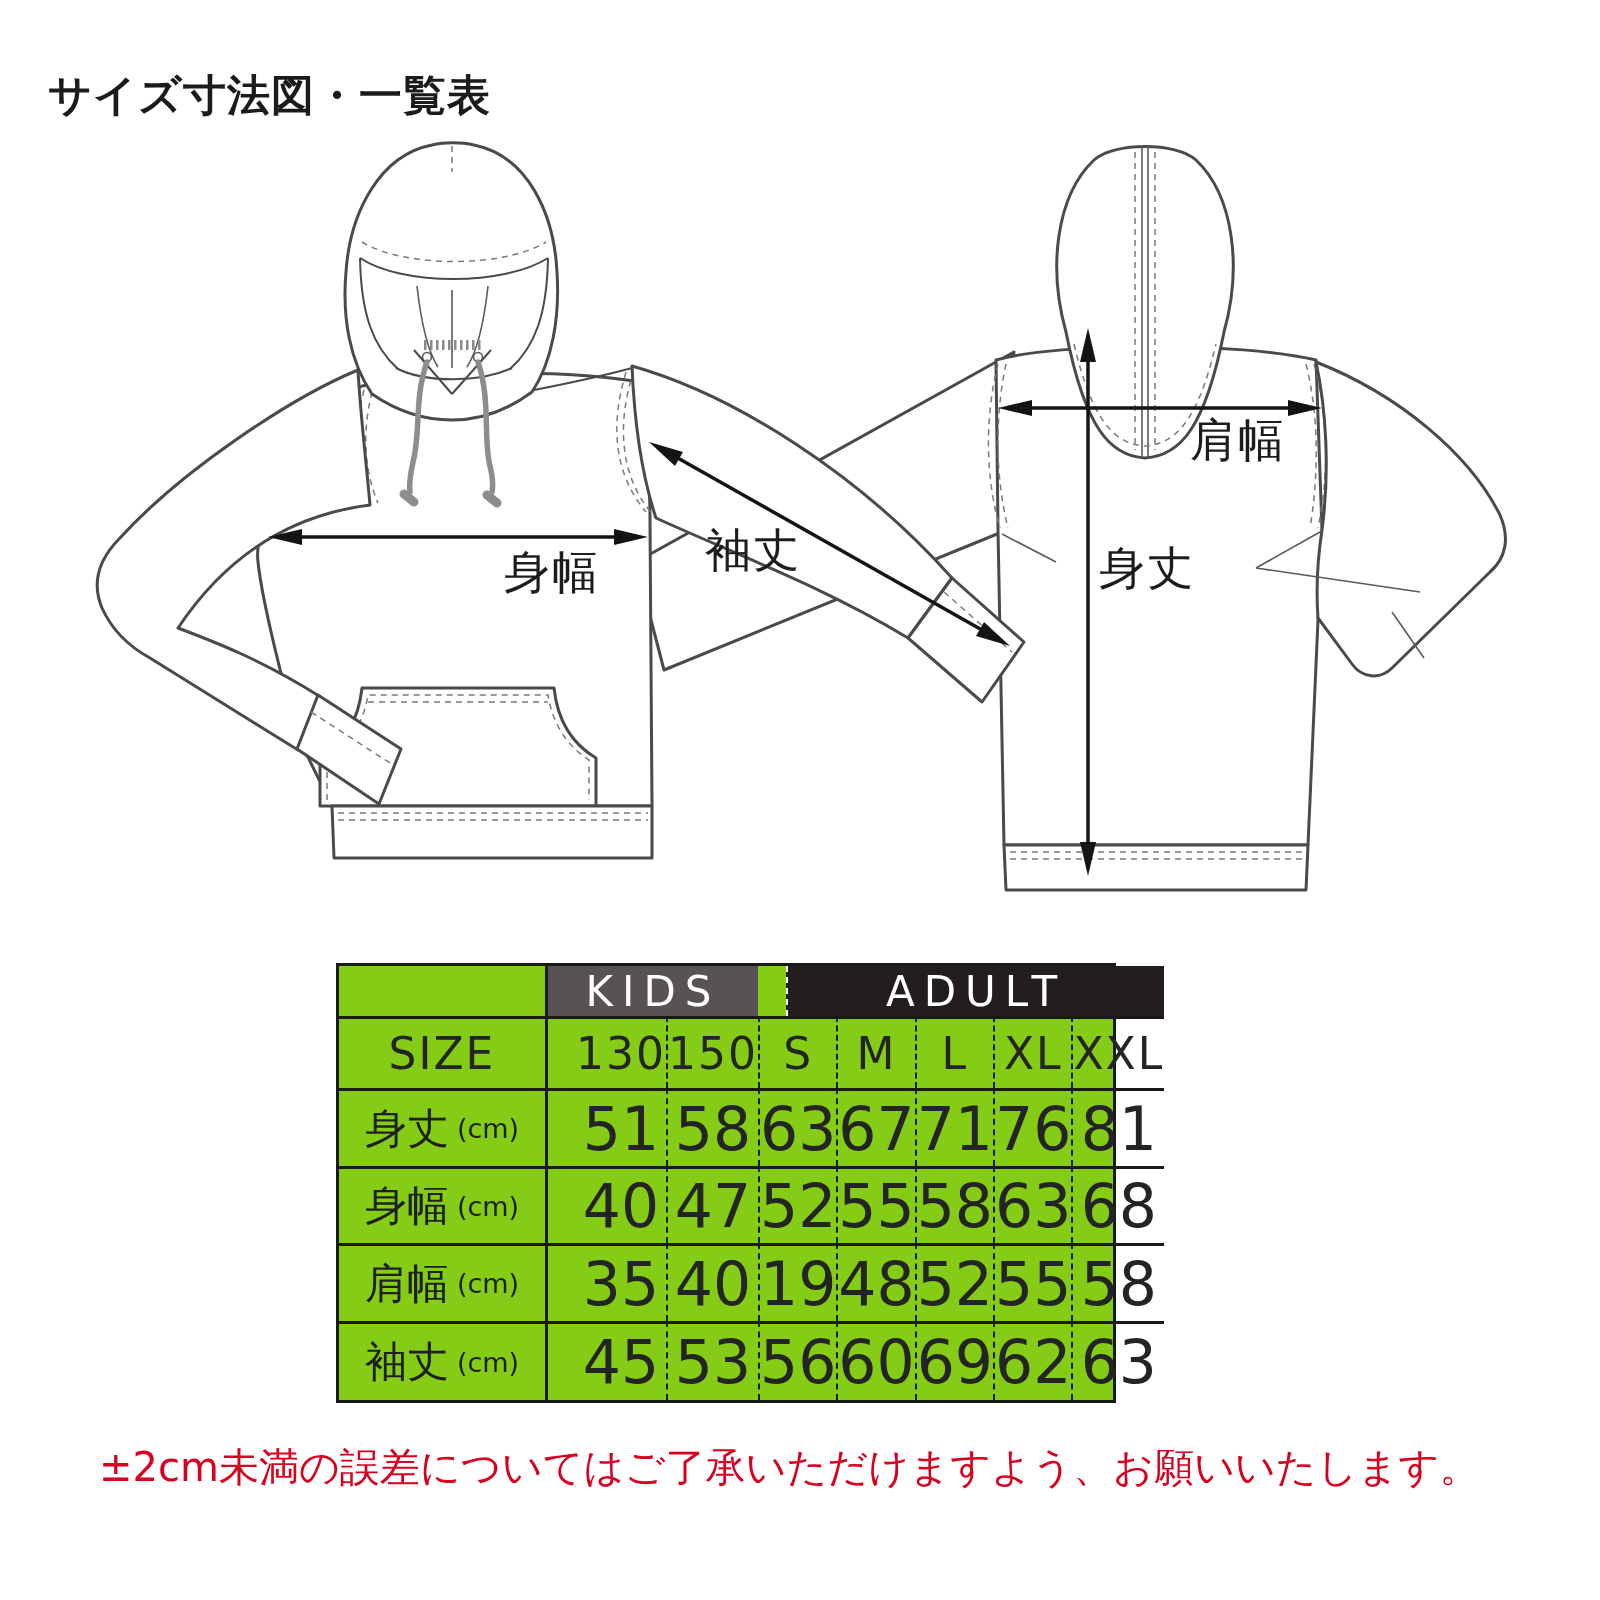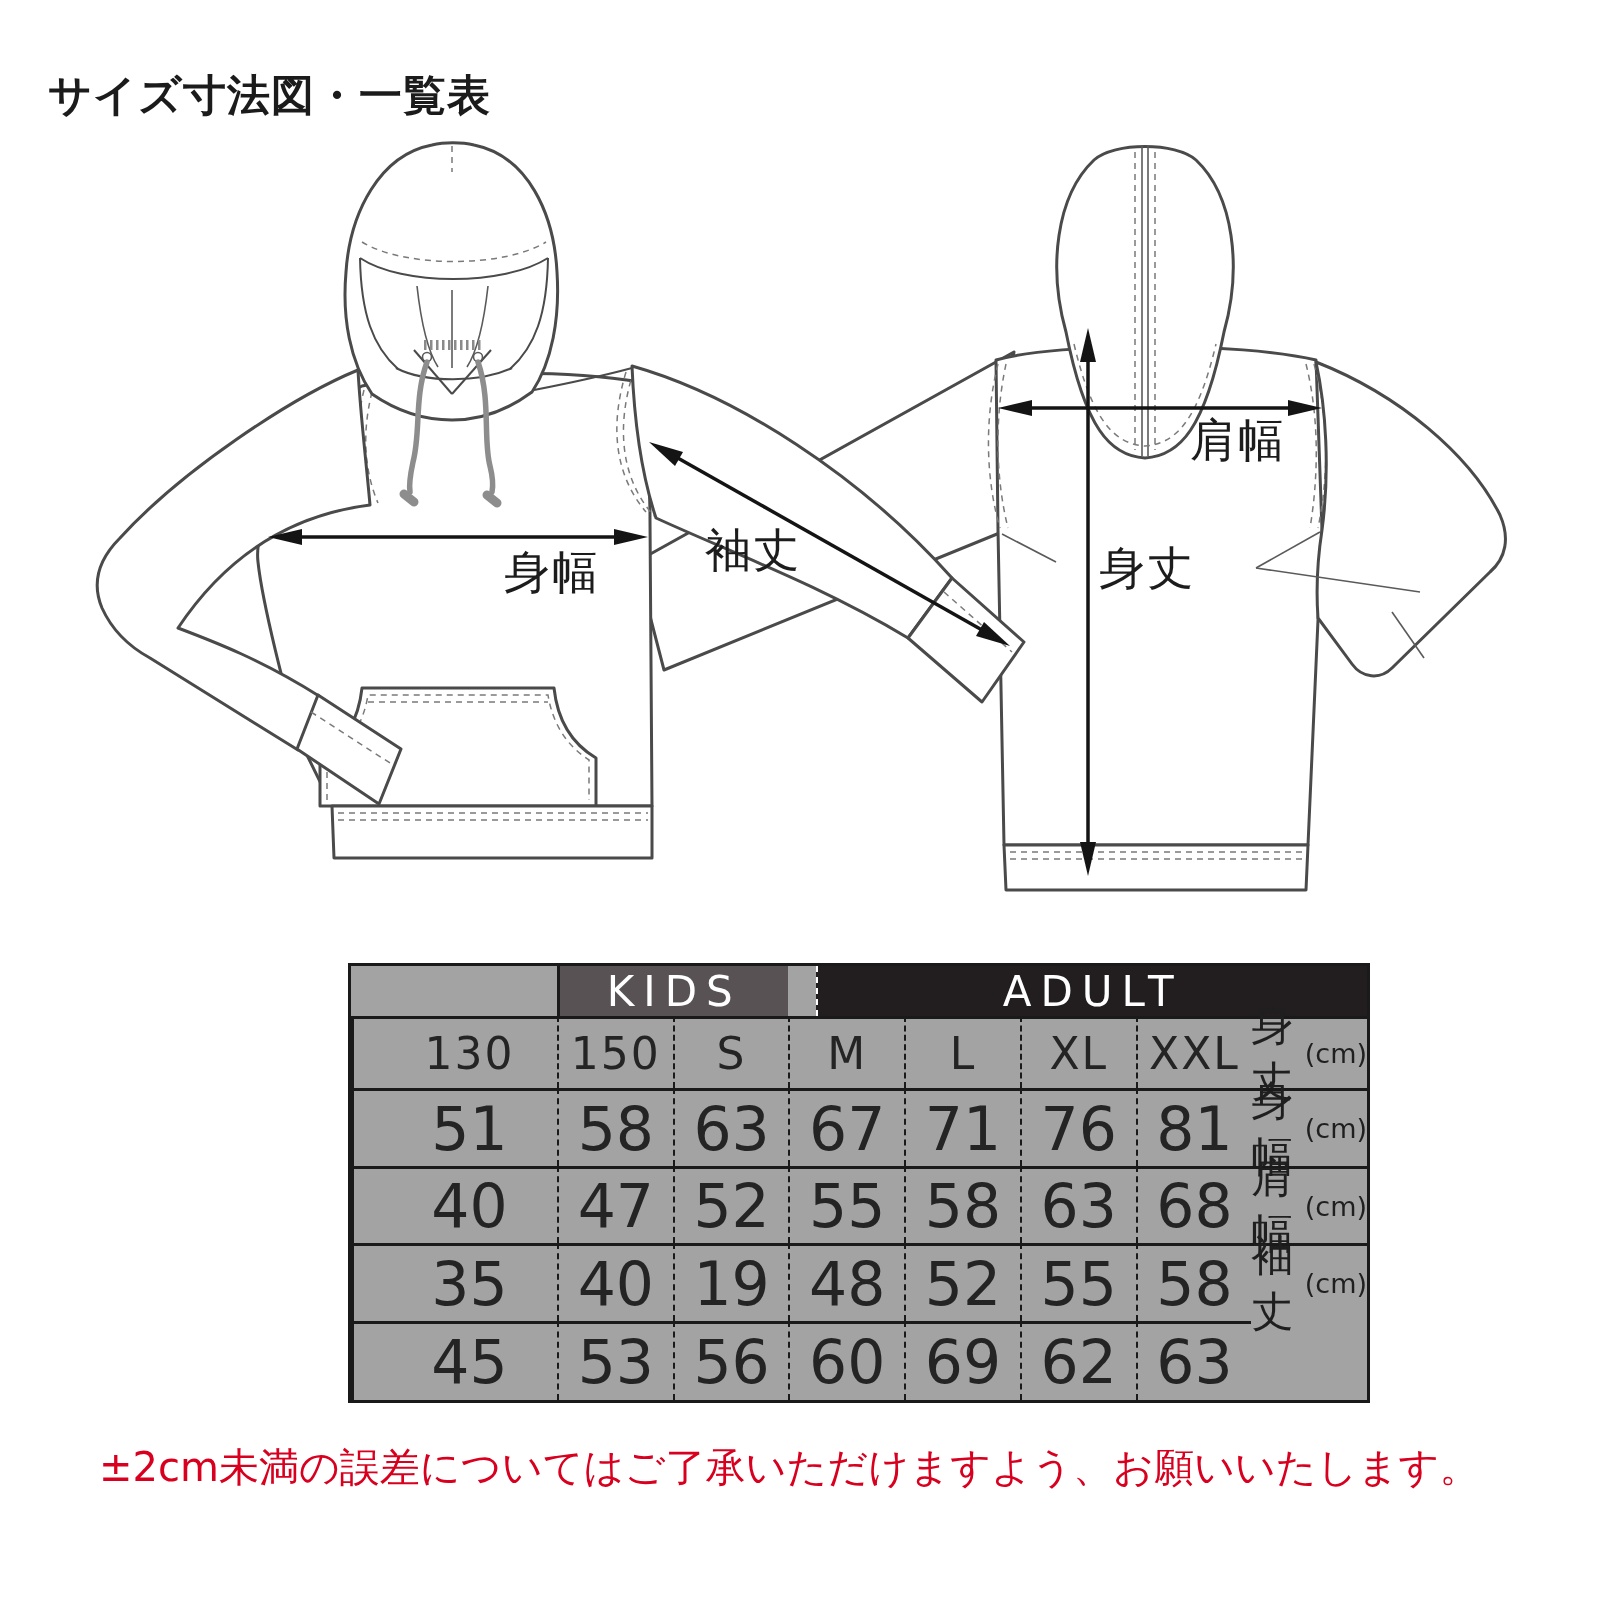--- a/index.html
+++ b/index.html
@@ -19,22 +19,22 @@
   .thin{fill:none;stroke:#5a5a5a;stroke-width:1.6;}
   .stitch{fill:none;stroke:#7a7a7a;stroke-width:1.5;stroke-dasharray:6 5;}
   .cord{fill:none;stroke:#8d8d8d;stroke-width:5.5;stroke-linecap:round;}
   .knot{fill:none;stroke:#8d8d8d;stroke-width:9;stroke-linecap:round;}
   .rib{fill:none;stroke:#8a8a8a;stroke-width:10;stroke-dasharray:2.5 3.5;}
   .arrow-line{fill:none;stroke:#141414;stroke-width:3.5;}
   .arrow-head{fill:#141414;stroke:none;}
   .dim-label{font-size:46px;fill:#1c1c1c;font-weight:500;letter-spacing:2px;}
   
   .size-table{
-    position:absolute;left:348px;top:963px;width:1022px;
-    border:3px solid #1a1a1a;background:#a3a3a3;
+    position:absolute;left:336px;top:963px;width:780px;
+    border:3px solid #1a1a1a;background:#84cc16;
     display:grid;
     grid-template-columns:206px repeat(7,1fr);
     grid-template-rows:50px 72px 78px 77px 78px 79px;
     box-sizing:border-box;
   }
   .c{display:flex;align-items:center;justify-content:center;
      border-top:3px solid #1a1a1a;border-left:2px dashed #1a1a1a;
      font-size:60px;color:#242424;box-sizing:border-box;}
   .r0{border-top:none;}
   .c0{border-left:none;}
@@ -154,20 +154,21 @@
   <text class="dim-label" x="1238" y="456" text-anchor="middle">肩幅</text>
   <text class="dim-label" x="1147" y="584" text-anchor="middle">身丈</text>
 </svg>
 
 <div class="size-table">
 
   <div class="c r0 c0"></div>
   <div class="c r0 hdr kids">KIDS</div>
   <div class="c r0 hdr adult">ADULT</div>
 
+  <div class="c c0 size-cell">SIZE</div>
   <div class="c sol size-cell">130</div>
   <div class="c size-cell">150</div>
   <div class="c size-cell">S</div>
   <div class="c size-cell">M</div>
   <div class="c size-cell">L</div>
   <div class="c size-cell">XL</div>
   <div class="c size-cell">XXL</div>
 
   <div class="c c0 lbl">
     <span>身丈</span>

